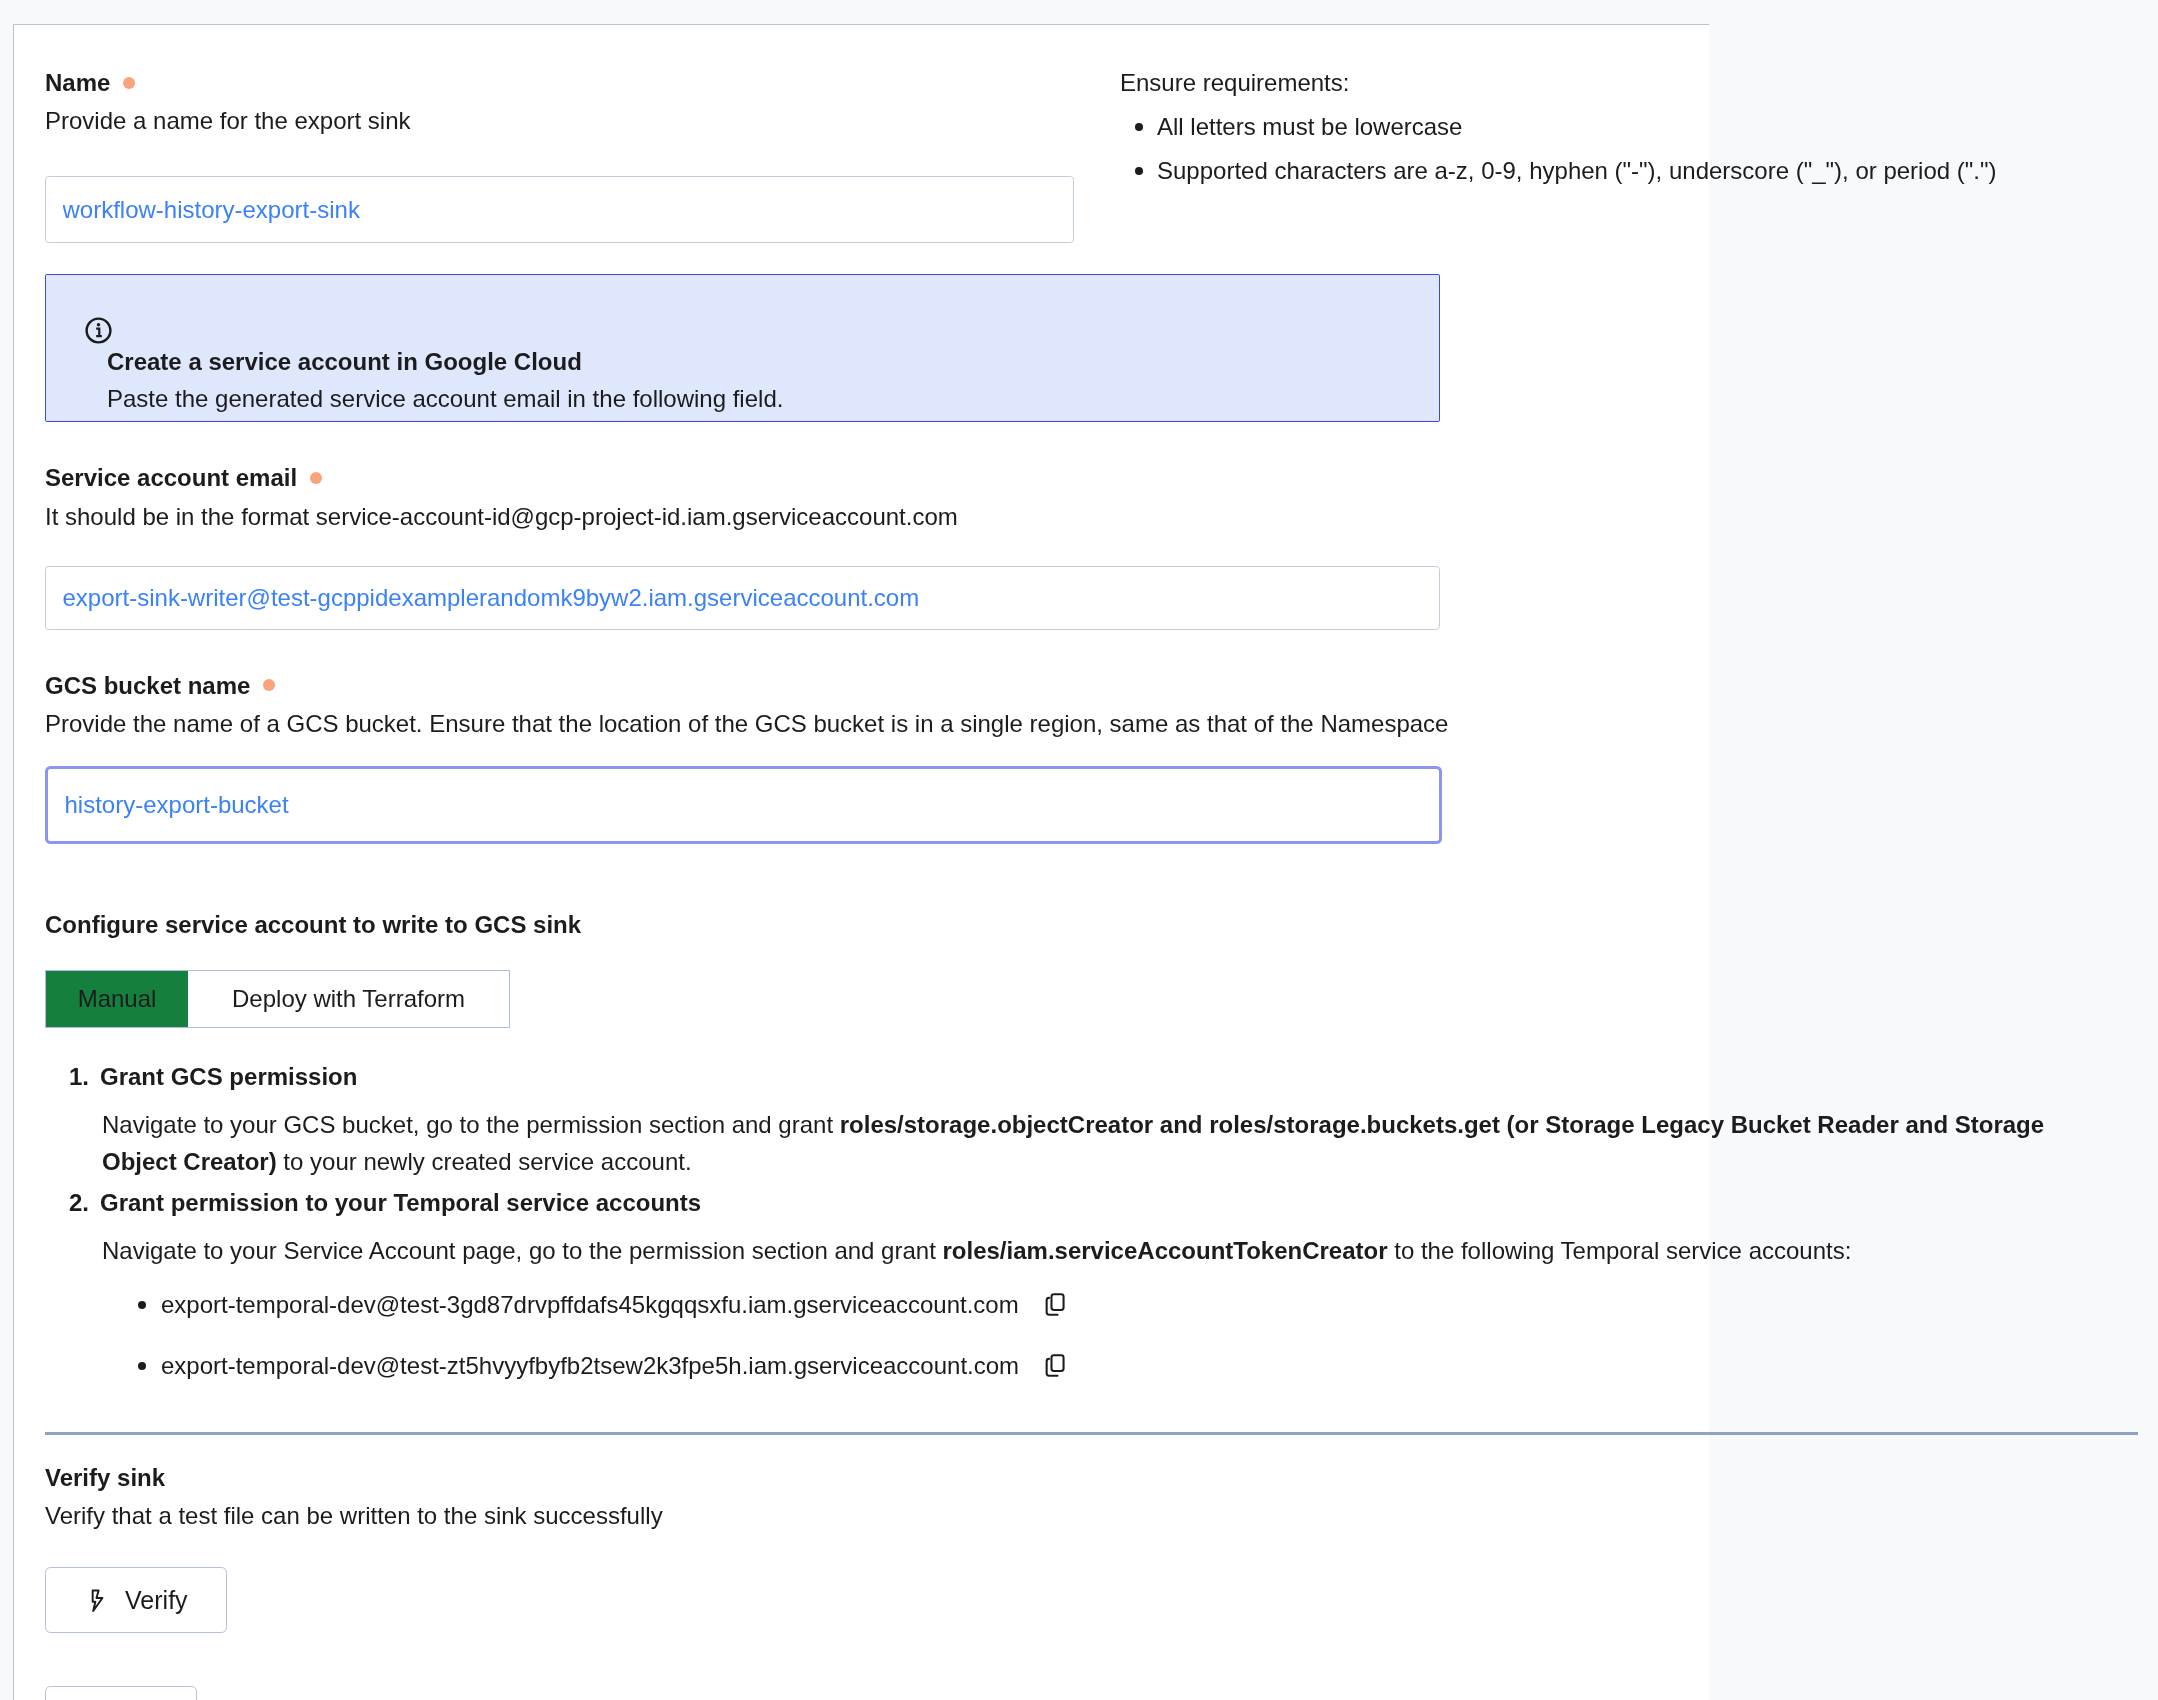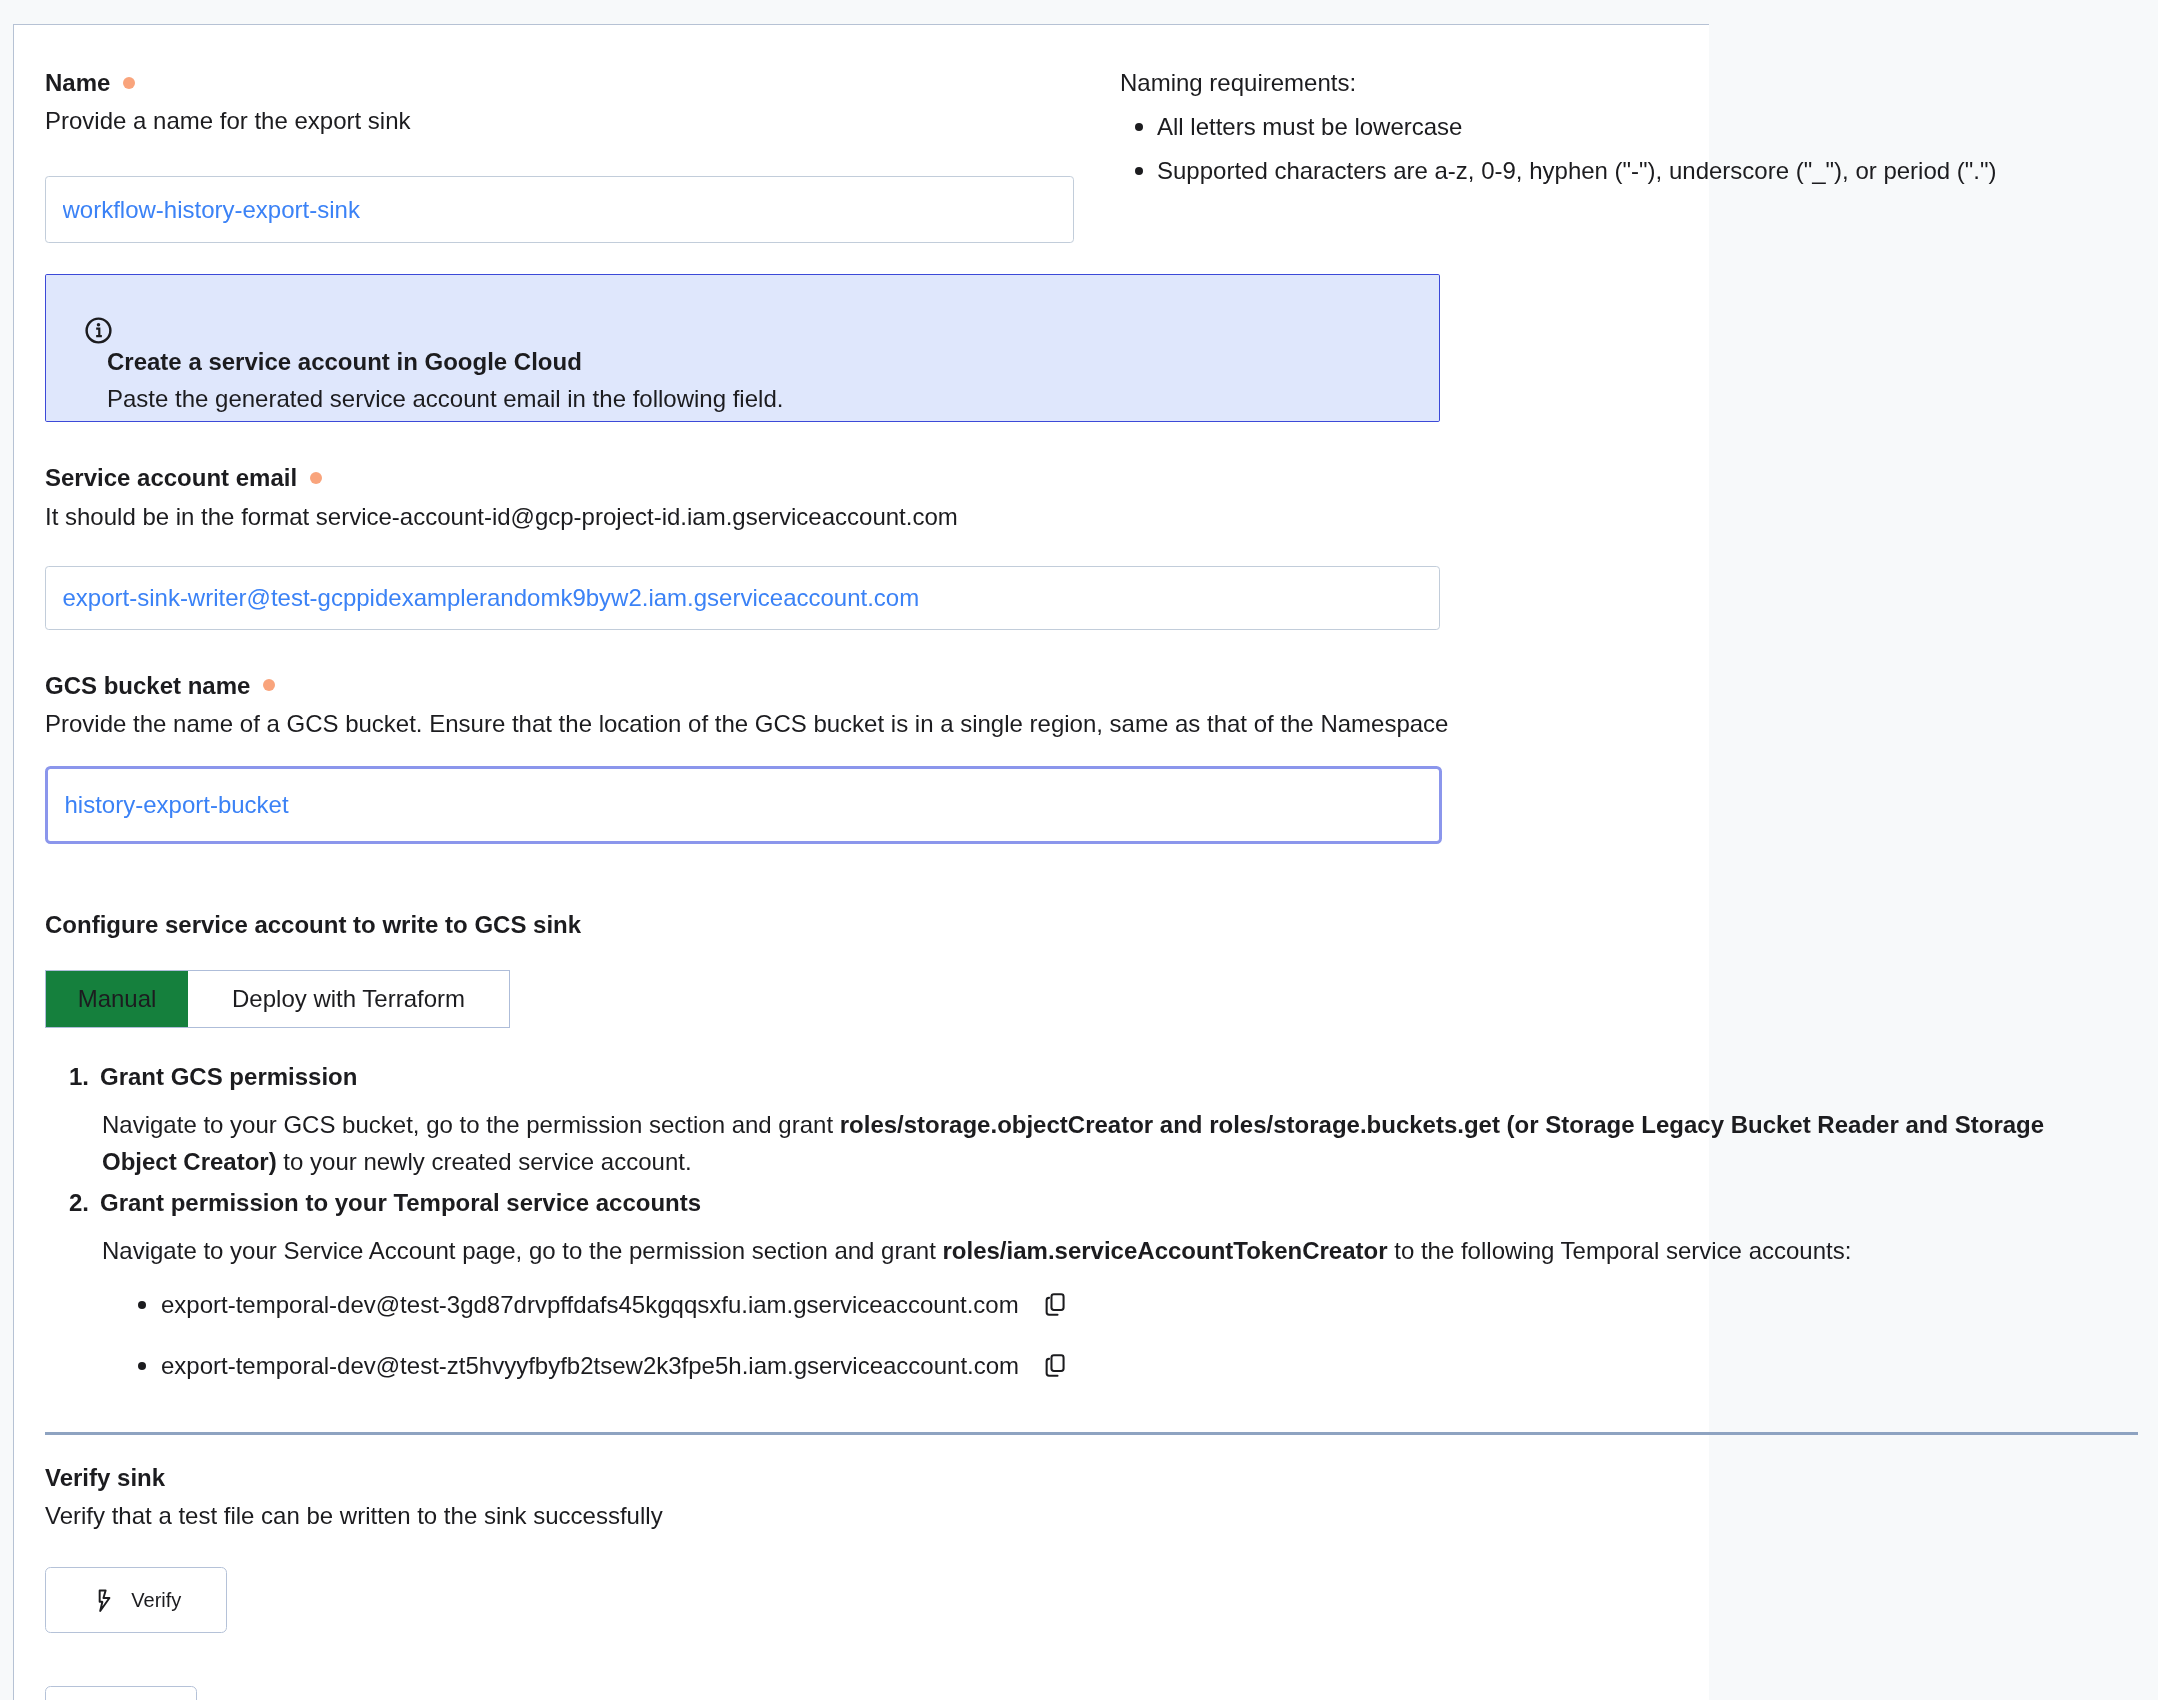--- a/index.html
+++ b/index.html
@@ -167,21 +167,21 @@
     margin-top: 36px;
     width: 182px; height: 66px;
     background: #ffffff;
     border: 1.8px solid #b5c2d8;
     border-radius: 5.5px;
     display: flex;
     align-items: center;
     justify-content: center;
     gap: 14.7px;
     font-family: "Liberation Sans", "DejaVu Sans", sans-serif;
-    font-size: 20px;
+    font-size: 25px;
     color: #1c1c1f;
     cursor: pointer;
   }
 
   .actions-row {
     margin-top: 53px;
     display: flex;
     align-items: flex-start;
   }
   .create-button {
@@ -219,21 +219,21 @@
     <div class="top-row">
       <div class="top-left">
         <div class="field-label">
           <span>Name</span>
           <span class="req-dot"></span>
         </div>
         <div class="field-desc">Provide a name for the export sink</div>
         <input class="text-input name-input" type="text" value="workflow-history-export-sink" style="">
       </div>
       <div class="top-right">
-        <div class="req-title">Naming requirements:</div>
+        <div class="req-title">Ensure requirements:</div>
         <ul class="req-list">
           <li>All letters must be lowercase</li>
           <li>Supported characters are a-z, 0-9, hyphen ("-"), underscore ("_"), or period (".")</li>
         </ul>
       </div>
     </div>
 
     
     <div class="info-banner">
       <span class="icon-wrap">

